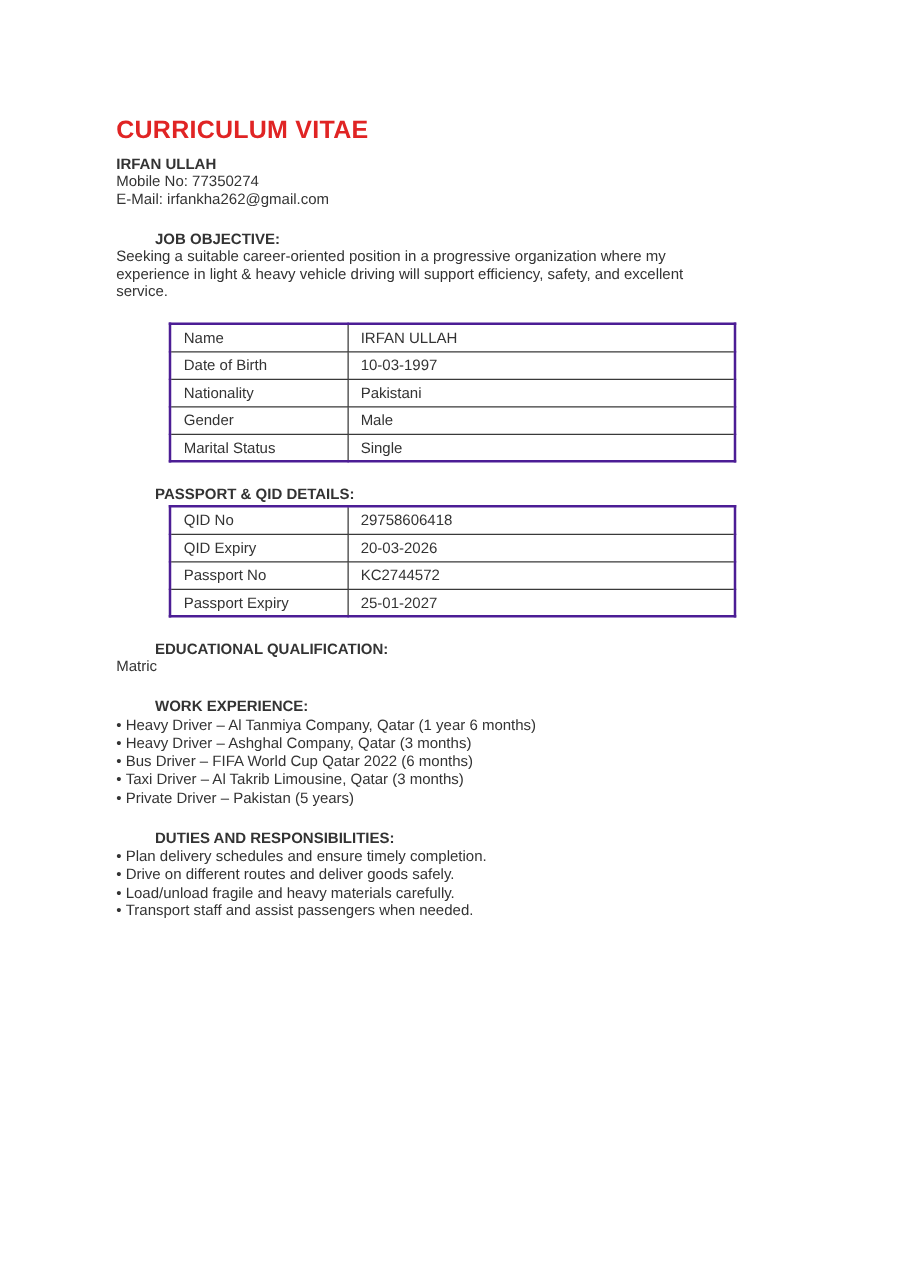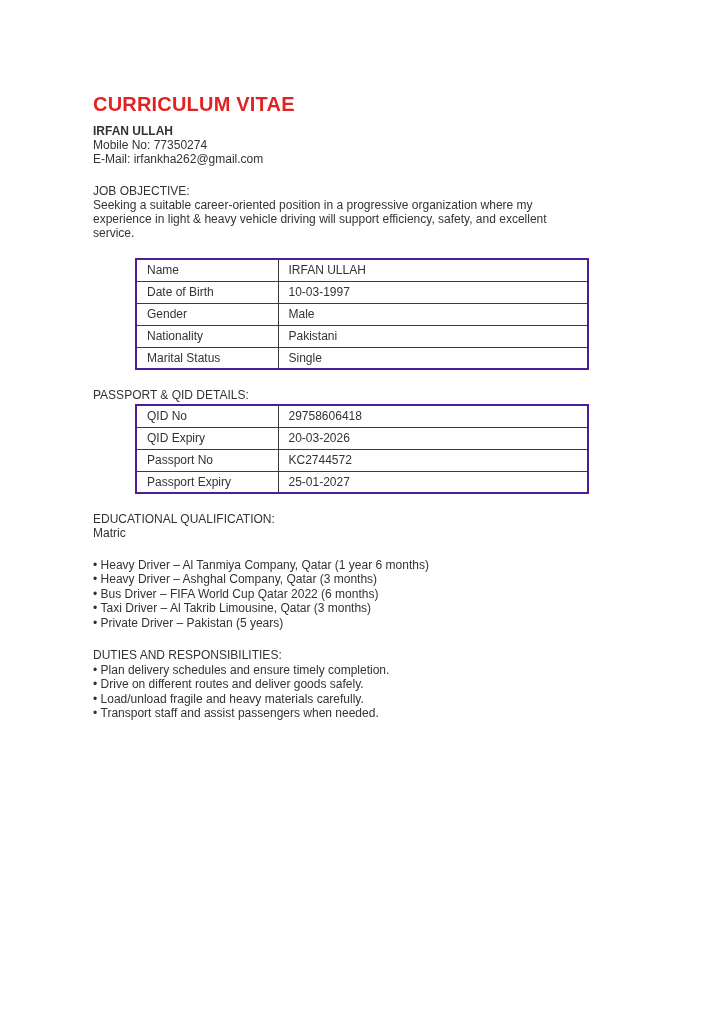--- a/index.html
+++ b/index.html
@@ -30,22 +30,23 @@
     color: #e02424;           
     letter-spacing: 0.2px;
     margin-bottom: 9px;
   }
 
   .contact-line { line-height: 14px; }
   .contact-name { font-weight: bold; }
 
   .section { margin-top: 18px; }
   .section-heading {
-    font-weight: normal;
+    font-weight: bold;
     line-height: 14px;
+    margin-left: 31px;
   }
 
   .paragraph {
     max-width: 543px;
     line-height: 14px;
   }
 
   .cv-table {
     border-collapse: collapse;
     margin: 2px 0 0 42px;
@@ -98,26 +99,26 @@
       <tbody>
         <tr>
           <td>Name</td>
           <td>IRFAN ULLAH</td>
         </tr>
         <tr>
           <td>Date of Birth</td>
           <td>10-03-1997</td>
         </tr>
         <tr>
+          <td>Nationality</td>
+          <td>Pakistani</td>
+        </tr>
+        <tr>
           <td>Gender</td>
           <td>Male</td>
-        </tr>
-        <tr>
-          <td>Nationality</td>
-          <td>Pakistani</td>
         </tr>
         <tr>
           <td>Marital Status</td>
           <td>Single</td>
         </tr>
       </tbody>
     </table>
   </div>
 
   <div class="section">
@@ -147,20 +148,21 @@
       </tbody>
     </table>
   </div>
 
   <div class="section">
     <div class="section-heading">EDUCATIONAL QUALIFICATION:</div>
     <div class="paragraph">Matric</div>
   </div>
 
   <div class="section">
+    <div class="section-heading">WORK EXPERIENCE:</div>
     <div class="bullet-list">
       <div class="bullet-item">Heavy Driver – Al Tanmiya Company, Qatar (1 year 6 months)</div>
       <div class="bullet-item">Heavy Driver – Ashghal Company, Qatar (3 months)</div>
       <div class="bullet-item">Bus Driver – FIFA World Cup Qatar 2022 (6 months)</div>
       <div class="bullet-item">Taxi Driver – Al Takrib Limousine, Qatar (3 months)</div>
       <div class="bullet-item">Private Driver – Pakistan (5 years)</div>
     </div>
   </div>
 
   <div class="section">

